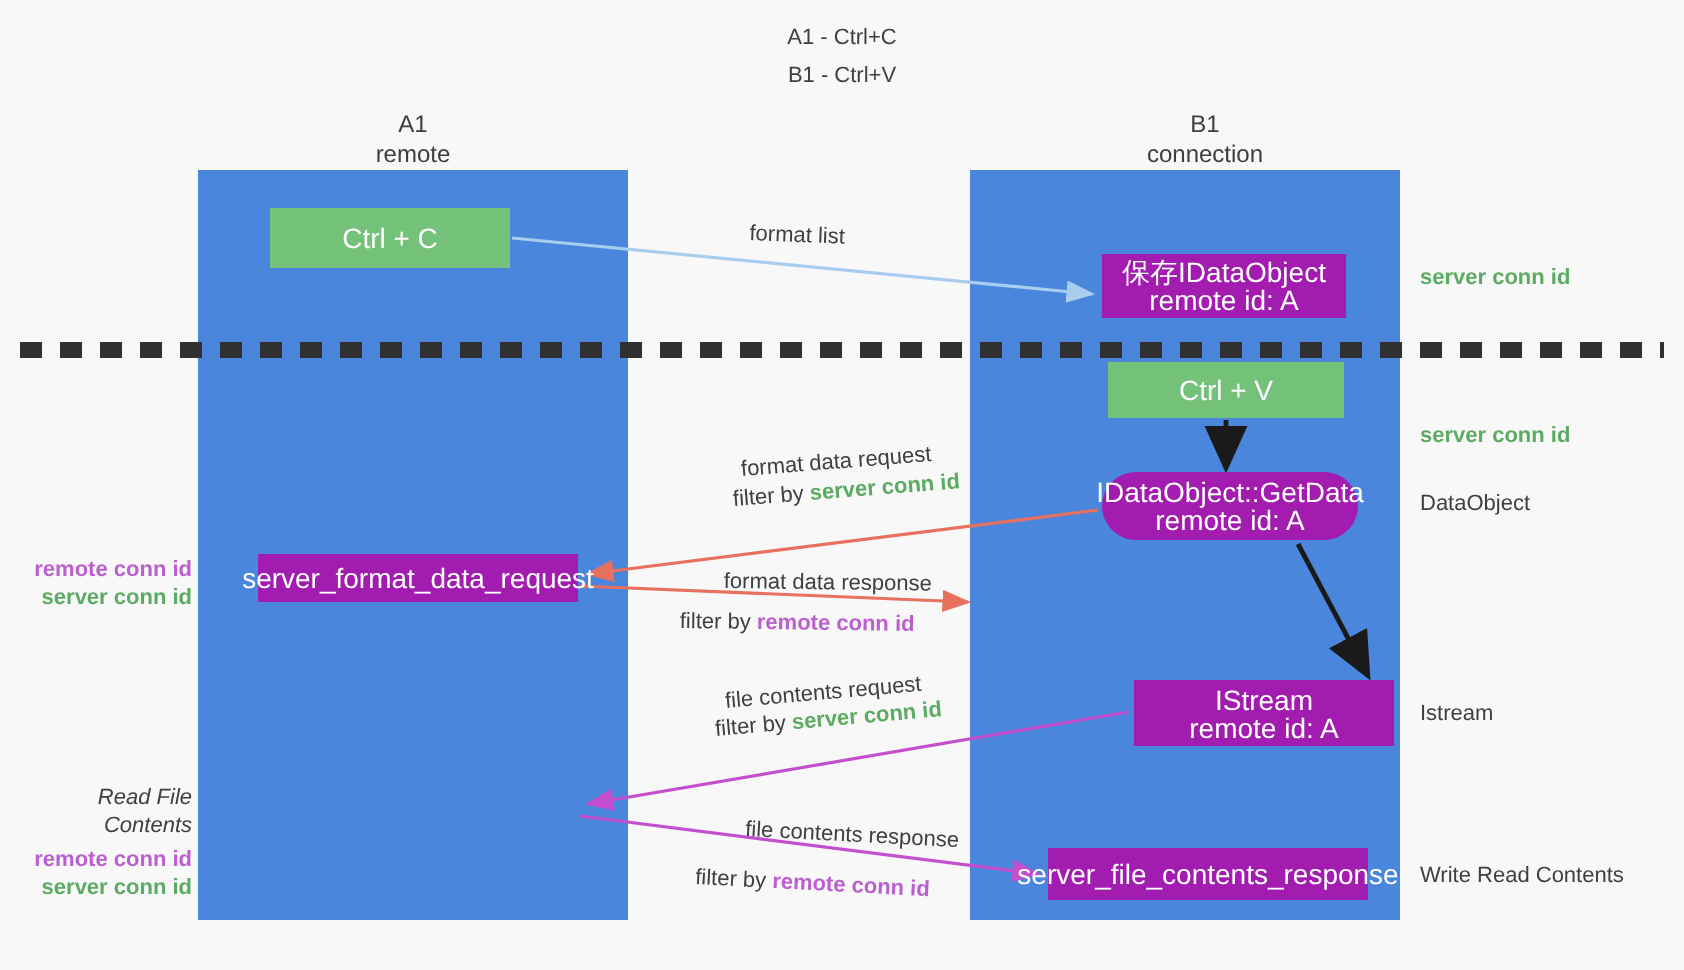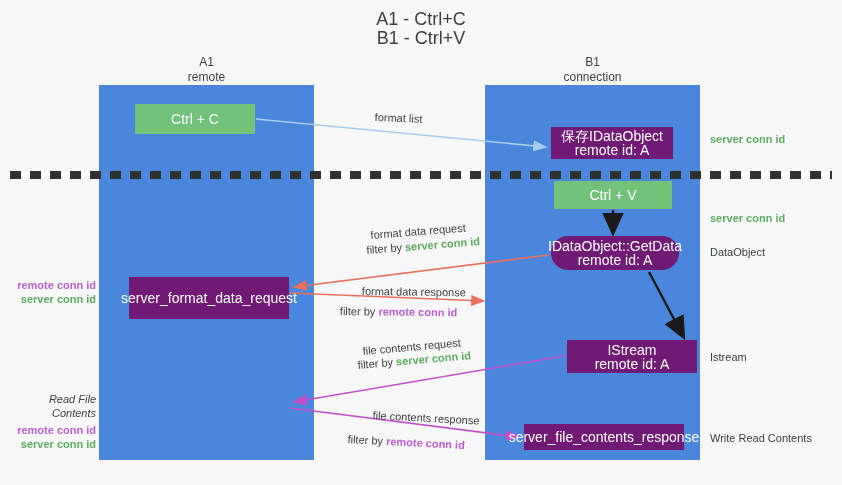--- a/index.html
+++ b/index.html
@@ -28,64 +28,64 @@
     width: 842px;
     height: 485px;
     pointer-events: none;
   }
   .title {
     position: absolute;
     left: 0;
     top: 10px;
     width: 842px;
     text-align: center;
-    font-size: 18px;
+    font-size: 11px;
     line-height: 19px;
     color: #3c4043;
     white-space: pre-line;
   }
   .col {
     position: absolute;
     background: #4a86db;
   }
   #col-a1 { left: 99px; top: 85px; width: 215px; height: 375px; }
   #col-b1 { left: 485px; top: 85px; width: 215px; height: 375px; }
 
   .col-header {
     position: absolute;
     text-align: center;
     font-size: 12px;
     line-height: 15px;
     color: #3c4043;
     white-space: pre-line;
   }
   #hdr-a1 { left: 99px; top: 55px; width: 215px; }
-  #hdr-b1 { left: 485px; top: 55px; width: 215px; }
+  #hdr-b1 { left: 495px; top: 55px; width: 215px; }
 
   .box {
     position: absolute;
     box-sizing: border-box;
     display: flex;
     flex-direction: column;
     align-items: center;
     justify-content: center;
     color: #ffffff;
     font-size: 14px;
     line-height: 14px;
     text-align: center;
     white-space: pre-line;
   }
   .box.green { background: #74c27a; }
-  .box.orange { background: #701a75; }
+  .box.orange { background: #a21caf; }
 
   #box-ctrlc   { left: 135px; top: 104px; width: 120px; height: 30px; }
   #box-idata   { left: 551px; top: 127px; width: 122px; height: 32px; }
   #box-ctrlv   { left: 554px; top: 181px; width: 118px; height: 28px; }
   #box-getdata { left: 551px; top: 236px; width: 128px; height: 34px; border-radius: 17px; }
-  #box-sfdreq  { left: 129px; top: 277px; width: 160px; height: 42px; }
+  #box-sfdreq  { left: 129px; top: 277px; width: 160px; height: 24px; }
   #box-sfdresp { left: 489px; top: 288px; width: 158px; height: 26px; }
   #box-istream { left: 567px; top: 340px; width: 130px; height: 33px; }
   #box-sfcreq  { left: 129px; top: 392px; width: 160px; height: 26px; }
   #box-sfcresp { left: 524px; top: 424px; width: 160px; height: 26px; }
 
   .side-label {
     position: absolute;
     font-size: 11px;
     line-height: 14px;
     color: #3c4043;

